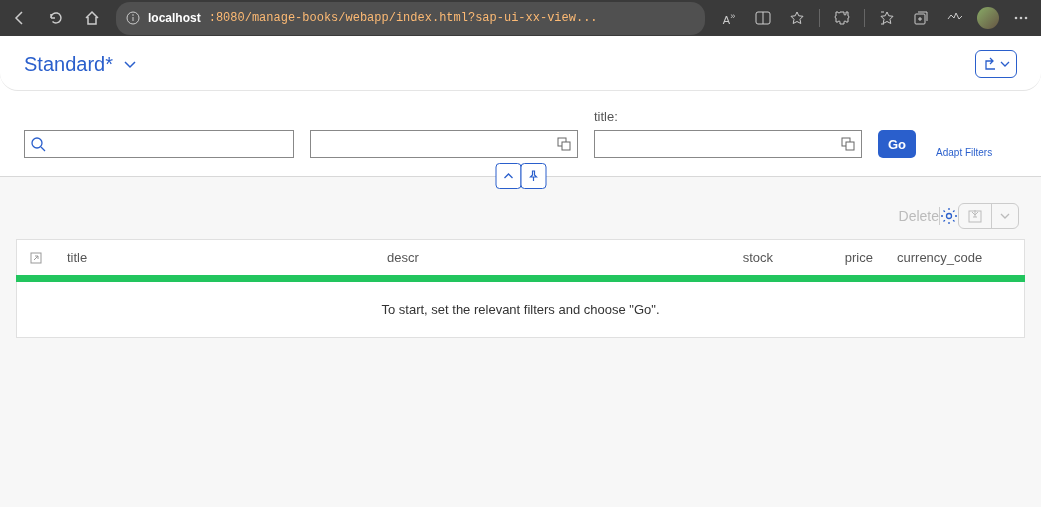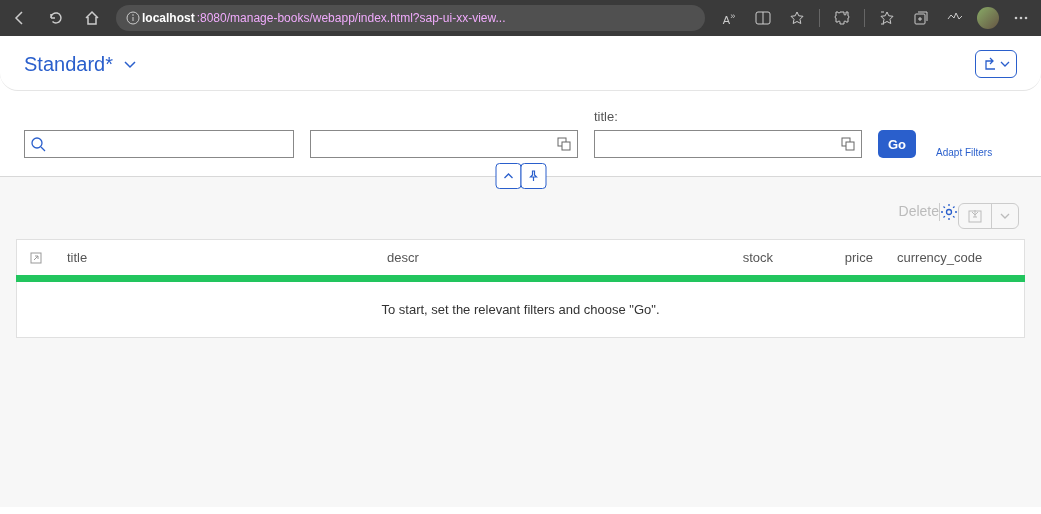--- a/index.html
+++ b/index.html
@@ -1,23 +1,23 @@
 <!DOCTYPE html>
 <html><head>
   <meta charset="utf-8">
   <style>
     * { box-sizing: border-box; margin: 0; padding: 0; }
     body { font-family: Arial, Helvetica, sans-serif; font-size: 13px; color: #333; background: #fff; width: 1041px; }
     
     
     .browser-bar { background: #3a3a3a; height: 36px; display: flex; align-items: center; padding: 0 8px; gap: 12px; }
     .browser-btn { width: 24px; height: 24px; display: flex; align-items: center; justify-content: center; color: #ccc; cursor: pointer; }
-    .url-bar { flex: 1; background: #505050; border-radius: 14px; height: 26px; display: flex; align-items: center; padding: 0 10px; color: #ccc; font-size: 12px; gap: 2px; }
+    .url-bar { flex: 1; background: #505050; border-radius: 14px; height: 33px; display: flex; align-items: center; padding: 0 10px; color: #ccc; font-size: 12px; gap: 8px; }
     .url-host { color: #fff; font-weight: bold; }
-    .url-rest { color: #f0abfc; }
+    .url-rest { color: #fdba74; font-family: Liberation Mono, monospace; }
     .browser-right { display: flex; align-items: center; gap: 10px; }
     .avatar-circle { width: 22px; height: 22px; border-radius: 50%; background: linear-gradient(135deg,#8a6,#654); }
     .divider-v { width: 1px; height: 18px; background: #666; }
     
     
     .header { display: flex; justify-content: space-between; align-items: center; padding: 14px 24px 12px; border-bottom: 1px solid #e5e5e5; border-radius: 18px; }
     .variant-title { color: #2a5fcc; font-size: 20px; display: flex; align-items: center; gap: 10px; cursor: pointer; }
     .variant-chevron { width: 14px; height: 14px; }
     .share-btn { border: 1px solid #2a5fcc; border-radius: 6px; height: 28px; display: flex; align-items: center; padding: 0 6px; cursor: pointer; color: #2a5fcc; gap: 2px; }
     
@@ -34,21 +34,21 @@
     .input-wrap.vh { width: 268px; }
     .go-btn { background: #2a5fcc; color: #fff; border: none; border-radius: 5px; height: 28px; padding: 0 10px; font-weight: bold; font-size: 13px; cursor: pointer; }
     .adapt-link { color: #2a5fcc; font-size: 10px; cursor: pointer; padding: 0 4px; white-space: nowrap; }
     
     .collapse-pin { position: absolute; left: 50%; bottom: -13px; transform: translateX(-50%); display: flex; }
     .mini-btn { width: 26px; height: 26px; border: 1px solid #2a5fcc; background: #fff; display: flex; align-items: center; justify-content: center; color: #2a5fcc; cursor: pointer; border-radius: 4px; }
     .mini-btn + .mini-btn { margin-left: -1px; }
     
     
     .content { background: #f7f7f7; padding: 22px 16px 40px; min-height: 330px; }
-    .toolbar { display: flex; justify-content: flex-end; align-items: flex-start; gap: 0; padding: 4px 6px 10px; }
+    .toolbar { display: flex; justify-content: flex-end; align-items: center; gap: 0; padding: 4px 6px 10px; }
     .toolbar-link { color: #bbb; font-size: 14px; }
     .toolbar-sep { width: 1px; height: 18px; background: #ccc; }
     .gear-btn { color: #2a5fcc; cursor: pointer; display: flex; align-items: center; }
     .export-split { border: 1px solid #ccc; border-radius: 6px; display: flex; overflow: hidden; }
     .export-split > div { padding: 4px 8px; color: #bbb; display: flex; align-items: center; }
     .export-split > div + div { border-left: 1px solid #ccc; }
     
     table { width: 100%; border-collapse: collapse; background: #fff; border: 1px solid #e0e0e0; }
     th { text-align: left; font-weight: normal; color: #555; padding: 10px 12px; border-bottom: 7px solid #22c55e; font-size: 13px; }
     th.right { text-align: right; }

